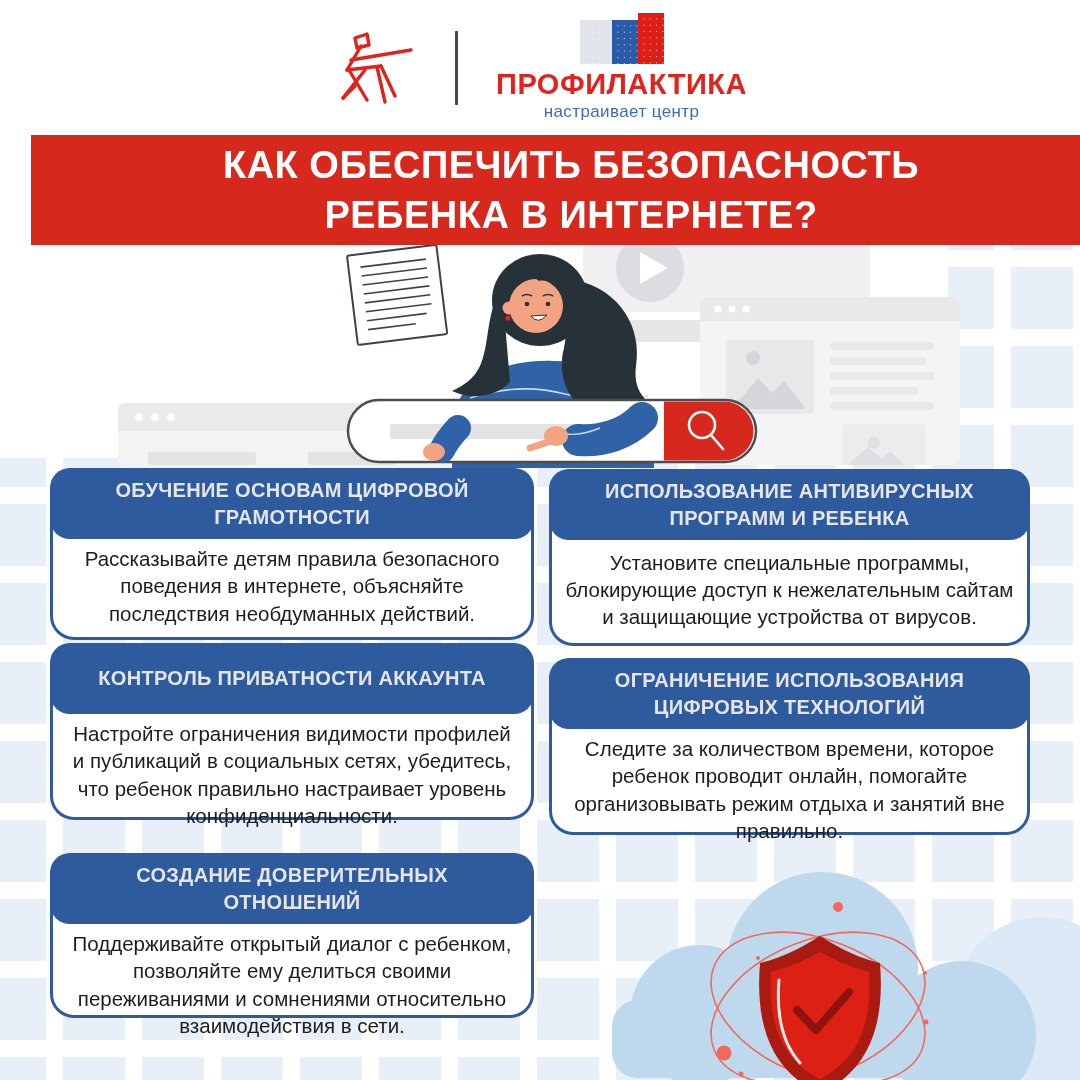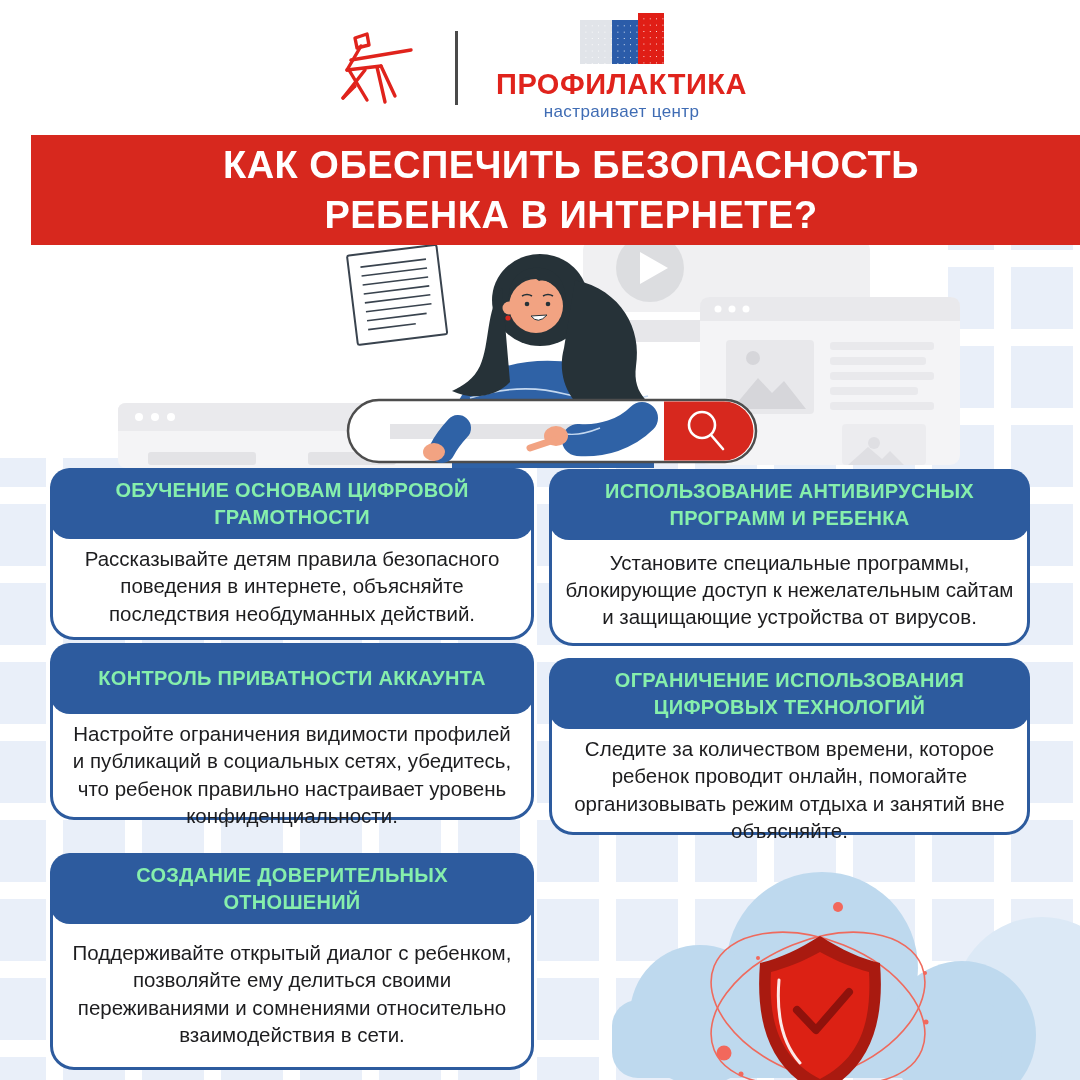--- a/index.html
+++ b/index.html
@@ -37,28 +37,28 @@
   .banner div{color:#ffffff;font-weight:800;font-size:38px;line-height:1.32;letter-spacing:.5px;text-align:center;}
 
   svg.hero{position:absolute;left:0;top:245px;width:1080px;height:223px;z-index:3;}
   svg.cloud{position:absolute;left:580px;top:850px;width:500px;height:230px;z-index:2;}
 
   
   .card{position:absolute;z-index:5;background:#ffffff;border:3px solid #2d5b9e;border-radius:24px;
         box-sizing:border-box;display:flex;flex-direction:column;}
   .card-head{background:#2d5b9e;border-radius:20px;margin:-3px -3px 0 -3px;min-height:71px;
         display:flex;align-items:center;justify-content:center;padding:8px 20px;box-sizing:border-box;
-        color:#86efac;font-weight:700;font-size:20px;line-height:1.32;text-align:center;letter-spacing:.3px;}
+        color:#e5e5e5;font-weight:700;font-size:20px;line-height:1.32;text-align:center;letter-spacing:.3px;}
   .card-body{flex:1;display:flex;align-items:center;justify-content:center;padding:6px 12px 10px;
         color:#1d1d1f;font-size:20.5px;line-height:1.33;text-align:center;}
   .c1{left:50px;top:468px;width:484px;height:172px;}
   .c2{left:549px;top:469px;width:481px;height:177px;}
   .c3{left:50px;top:643px;width:484px;height:177px;}
   .c4{left:549px;top:658px;width:481px;height:177px;}
-  .c5{left:50px;top:853px;width:484px;height:217px;}
+  .c5{left:50px;top:853px;width:484px;height:165px;}
 </style>
 </head>
 <body>
 
 <div class="poster">
 
   <div class="pattern"></div>
   <div class="hero-white"></div>
 
   <svg class="hero" viewBox="0 245 1080 223">
@@ -217,20 +217,20 @@
   <section class="card c2">
     <div class="card-head">ИСПОЛЬЗОВАНИЕ АНТИВИРУСНЫХ ПРОГРАММ И РЕБЕНКА</div>
     <div class="card-body">Установите специальные программы, блокирующие доступ к нежелательным сайтам и защищающие устройства от вирусов.</div>
   </section>
   <section class="card c3">
     <div class="card-head">КОНТРОЛЬ ПРИВАТНОСТИ АККАУНТА</div>
     <div class="card-body">Настройте ограничения видимости профилей и публикаций в социальных сетях, убедитесь, что ребенок правильно настраивает уровень конфиденциальности.</div>
   </section>
   <section class="card c4">
     <div class="card-head">ОГРАНИЧЕНИЕ ИСПОЛЬЗОВАНИЯ ЦИФРОВЫХ ТЕХНОЛОГИЙ</div>
-    <div class="card-body">Следите за количеством времени, которое ребенок проводит онлайн, помогайте организовывать режим отдыха и занятий вне объясняйте.</div>
+    <div class="card-body">Следите за количеством времени, которое ребенок проводит онлайн, помогайте организовывать режим отдыха и занятий вне правильно.</div>
   </section>
   <section class="card c5">
     <div class="card-head">СОЗДАНИЕ ДОВЕРИТЕЛЬНЫХ ОТНОШЕНИЙ</div>
     <div class="card-body">Поддерживайте открытый диалог с ребенком, позволяйте ему делиться своими переживаниями и сомнениями относительно взаимодействия в сети.</div>
   </section>
 
 </div>
 
 </body></html>

